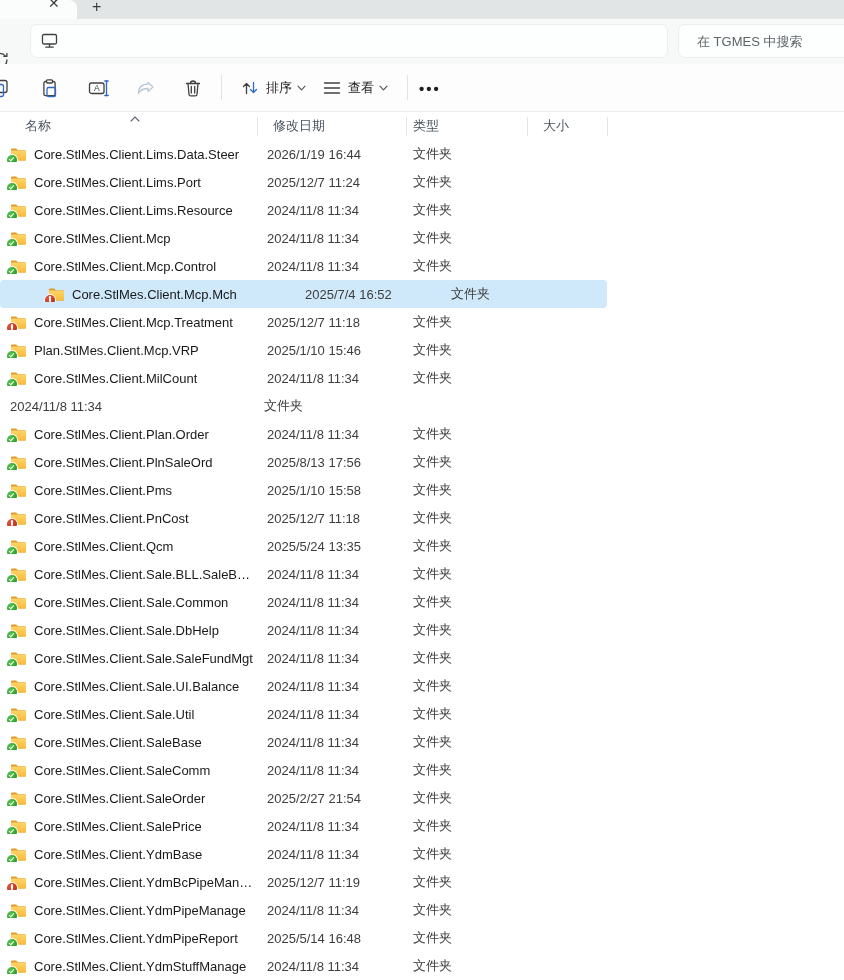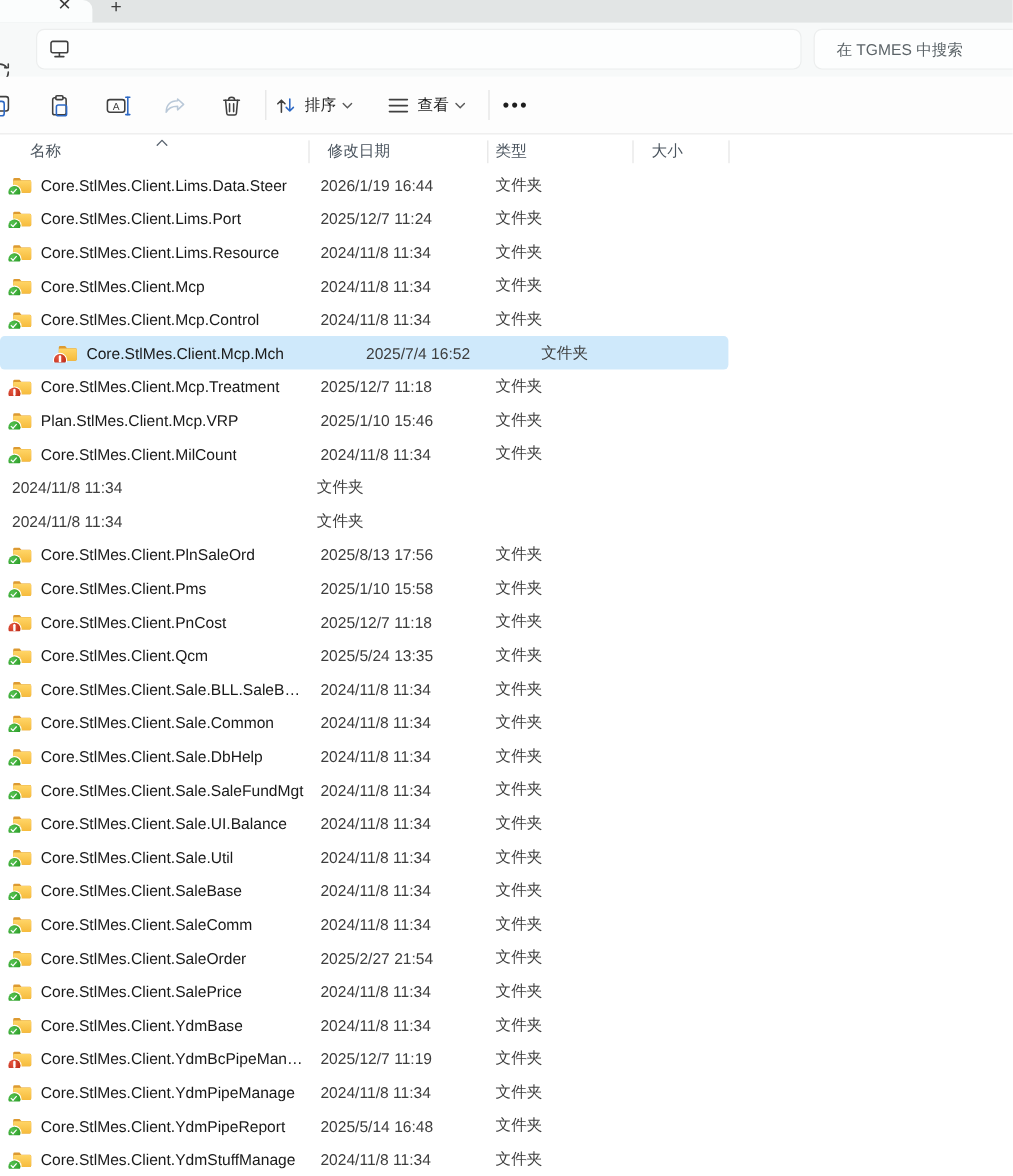--- a/index.html
+++ b/index.html
@@ -199,21 +199,21 @@
     <span class="tb" style="left:183px">
       <svg width="20" height="20" viewBox="0 0 20 20">
         <path class="icon-stroke" d="M3.5 5.5 h13"></path>
         <path class="icon-stroke" d="M7.5 5.2 a2.5 2.2 0 0 1 5 0"></path>
         <path class="icon-stroke" d="M5 5.5 l1 11 a1.6 1.6 0 0 0 1.6 1.4 h4.8 a1.6 1.6 0 0 0 1.6 -1.4 l1 -11"></path>
         <path class="icon-stroke" d="M8.3 8.5 v6.5 M11.7 8.5 v6.5"></path>
       </svg>
     </span>
     <span class="vdiv" style="left:221px"></span>
 
-    <span class="tb" style="left:228px">
+    <span class="tb" style="left:240px">
       <svg width="20" height="18" viewBox="0 0 20 18">
         <path class="icon-stroke" d="M6.5 14.5 v-10 M6.5 4.5 l-3 3 M6.5 4.5 l3 3"></path>
         <path class="icon-blue" d="M13.5 3.5 v10 M13.5 13.5 l-3 -3 M13.5 13.5 l3 -3"></path>
       </svg>
       <span class="tb-label">排序</span>
       <span class="tb-chev">
         <svg width="9" height="6" viewBox="0 0 9 6">
             <path d="M1 1.2 L4.5 4.8 L8 1.2" stroke="#5a5a5a" stroke-width="1.2" fill="none" stroke-linecap="round"></path>
           </svg>
       </span>
@@ -386,20 +386,30 @@
     <span class="c-date">2024/11/8 11:34</span>
     <span class="c-type">文件夹</span>
     <span class="c-size"></span>
   </div>
       <div class="row">
     <span class="c-date">2024/11/8 11:34</span>
     <span class="c-type">文件夹</span>
     <span class="c-size"></span>
   </div>
       <div class="row">
+    <span class="c-namewrap">
+      <span class="ficon status-normal">
+        <svg width="17" height="15" viewBox="0 0 17 15">
+          <path d="M1 2.6 a1.2 1.2 0 0 1 1.2 -1.2 h4.1 l1.5 1.8 h7 a1.2 1.2 0 0 1 1.2 1.2 v8 a1.2 1.2 0 0 1 -1.2 1.2 h-12.6 a1.2 1.2 0 0 1 -1.2 -1.2 z" fill="#dd9a31"></path>
+          <path d="M1 4.6 a1.2 1.2 0 0 1 1.2 -1.2 h12.6 a1.2 1.2 0 0 1 1.2 1.2 v7.8 a1.2 1.2 0 0 1 -1.2 1.2 h-12.6 a1.2 1.2 0 0 1 -1.2 -1.2 z" fill="url(#fgrad)"></path>
+        </svg>
+        <span class="badge"></span>
+      </span>
+      <span class="c-name">Core.StlMes.Client.Plan.Order</span>
+    </span>
     <span class="c-date">2024/11/8 11:34</span>
     <span class="c-type">文件夹</span>
     <span class="c-size"></span>
   </div>
       <div class="row">
     <span class="c-namewrap">
       <span class="ficon status-normal">
         <svg width="17" height="15" viewBox="0 0 17 15">
           <path d="M1 2.6 a1.2 1.2 0 0 1 1.2 -1.2 h4.1 l1.5 1.8 h7 a1.2 1.2 0 0 1 1.2 1.2 v8 a1.2 1.2 0 0 1 -1.2 1.2 h-12.6 a1.2 1.2 0 0 1 -1.2 -1.2 z" fill="#dd9a31"></path>
           <path d="M1 4.6 a1.2 1.2 0 0 1 1.2 -1.2 h12.6 a1.2 1.2 0 0 1 1.2 1.2 v7.8 a1.2 1.2 0 0 1 -1.2 1.2 h-12.6 a1.2 1.2 0 0 1 -1.2 -1.2 z" fill="url(#fgrad)"></path>

